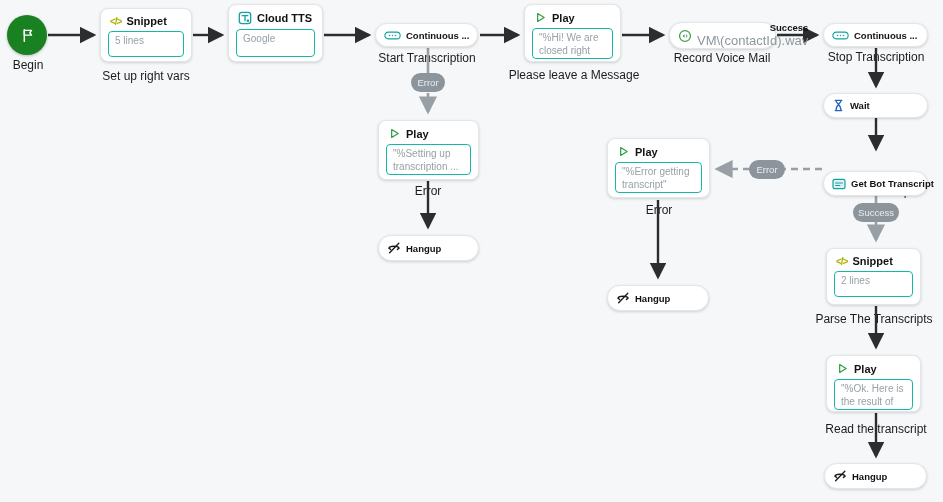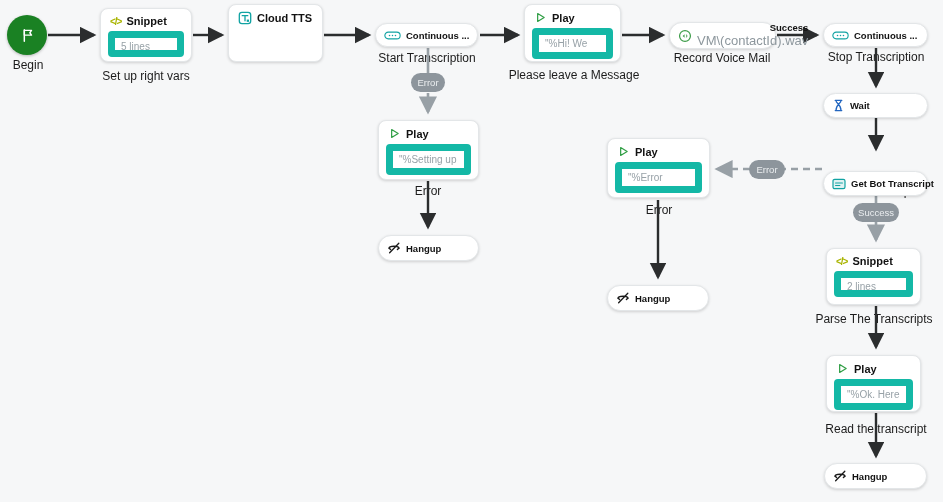--- a/index.html
+++ b/index.html
@@ -7,21 +7,21 @@
   #canvas{position:relative;width:943px;height:502px;background:#f6f7f8;overflow:hidden;}
 
   .caption{position:absolute;font-size:12px;color:#1c1c1c;text-align:center;line-height:1.1;}
 
   svg.edges{position:absolute;left:0;top:0;width:943px;height:502px;pointer-events:none;}
 
   .card{position:absolute;background:#fff;border:1px solid #e3e6e8;border-radius:8px;
         box-shadow:0 1px 3px rgba(0,0,0,.16);box-sizing:border-box;}
   .card-header{display:flex;align-items:center;gap:5px;padding:6px 9px 3px;font-size:11px;
         font-weight:bold;color:#121212;white-space:nowrap;}
-  .card-box{margin:1px 7px 7px;border:7px solid #14b8a6;border-radius:4px;padding:3px 6px;
+  .card-box{margin:1px 7px 7px;border:1px solid #14b8a6;border-radius:4px;padding:3px 6px;
         font-size:10px;color:#97a1a7;line-height:1.25;overflow:hidden;box-sizing:border-box;}
   .box-snippet{height:26px;}
   .box-cloud{height:28px;}
   .box-play{height:31px;}
 
   .pill{position:absolute;background:#fff;border:1px solid #e3e6e8;border-radius:13px;
         box-shadow:0 1px 3px rgba(0,0,0,.16);display:flex;align-items:center;gap:5px;
         padding:4px 8px;font-size:9.5px;font-weight:bold;color:#121212;box-sizing:border-box;
         white-space:nowrap;text-align:right;}
   .pill .sub{font-weight:normal;font-size:13px;color:#8d979d;line-height:1.05;}
@@ -105,20 +105,21 @@
     <div class="card-header">
       <span class="icon">
         <svg viewBox="0 0 16 16" width="14" height="14">
           <rect x="1.5" y="1.5" width="13" height="13" rx="3" fill="none" stroke="#12a3a3" stroke-width="1.5"></rect>
           <path d="M4.8 5.3 h6.4 M8 5.3 V11.2" stroke="#12a3a3" stroke-width="1.5" stroke-linecap="round" fill="none"></path>
           <rect x="10" y="9.8" width="2.6" height="2.6" fill="#12a3a3"></rect>
         </svg>
       </span>
       <span>Cloud TTS</span>
     </div>
+    <div class="card-box box-cloud">Google</div>
   </div>
 
   <div class="pill" style="left:375px;top:23px;width:103px;height:24px;">
     <span class="icon">
       <svg viewBox="0 0 20 10" width="17" height="9">
         <rect x="1" y="1" width="18" height="8" rx="4" fill="none" stroke="#12a3a3" stroke-width="1.3"></rect>
         <circle cx="6.5" cy="5" r="0.9" fill="#12a3a3"></circle>
           <circle cx="10" cy="5" r="0.9" fill="#12a3a3"></circle>
           <circle cx="13.5" cy="5" r="0.9" fill="#12a3a3"></circle>
       </svg>

